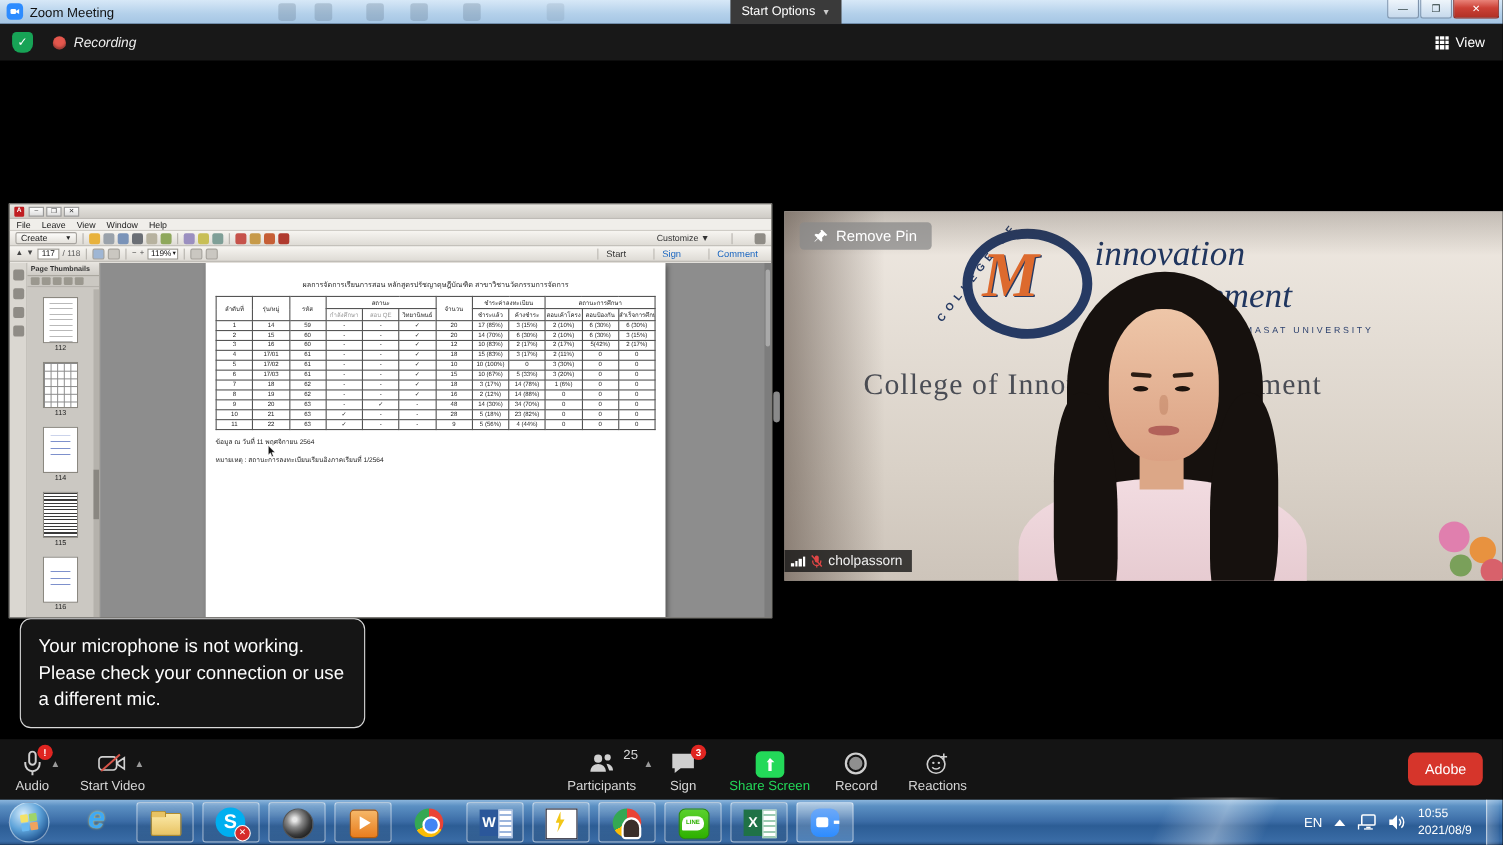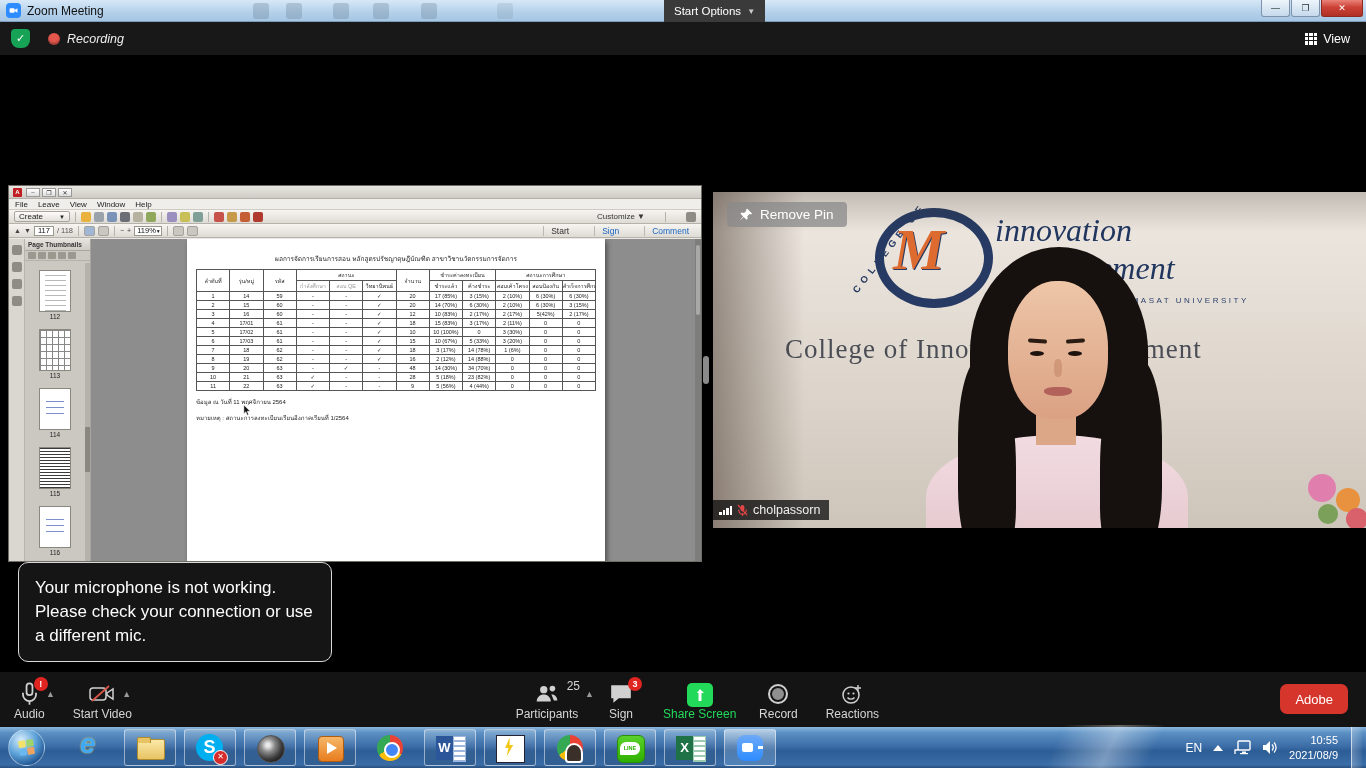--- a/index.html
+++ b/index.html
@@ -240,21 +240,21 @@
     color:#fff; font-size:13px; font-weight:bold; text-align:center; line-height:24px; }
   .g-excel::after { content:""; position:absolute; left:17px; top:2px; width:11px; height:24px;
     background:#fff repeating-linear-gradient(#fff 0 3px,#9ccbb2 3px 5px); border:1px solid #9ccbb2; }
   .g-zoom::before { content:""; position:absolute; left:1px; top:1px; width:26px; height:26px; border-radius:8px;
     background:linear-gradient(#6da9f8,#2d8cff); }
   .g-zoom::after { content:""; position:absolute; left:6px; top:9px; width:11px; height:9px; background:#fff;
     border-radius:2px; box-shadow:13px 0 0 -3px #fff; }
   #tray { position:absolute; right:0; top:0; height:41px; display:flex; align-items:center; gap:11px; padding-right:4px; color:#fff; }
   #tray-lang { font-size:12px; }
   #tray-caret { width:0; height:0; border-left:5px solid transparent; border-right:5px solid transparent; border-bottom:6px solid #fff; }
-  #clock { text-align:right; font-size:11px; line-height:1.3; margin-right:2px; }
+  #clock { text-align:left; font-size:11px; line-height:1.3; margin-right:2px; }
   #show-desktop { width:11px; height:41px; border-left:1px solid rgba(255,255,255,.7);
     background:linear-gradient(90deg,rgba(255,255,255,.25),rgba(255,255,255,.05)); }
   svg { display:block; }
 </style>
 </head>
 <body>
 
 <div id="titlebar">
   <div id="zoom-app-icon">
     <svg viewBox="0 0 16 16">

